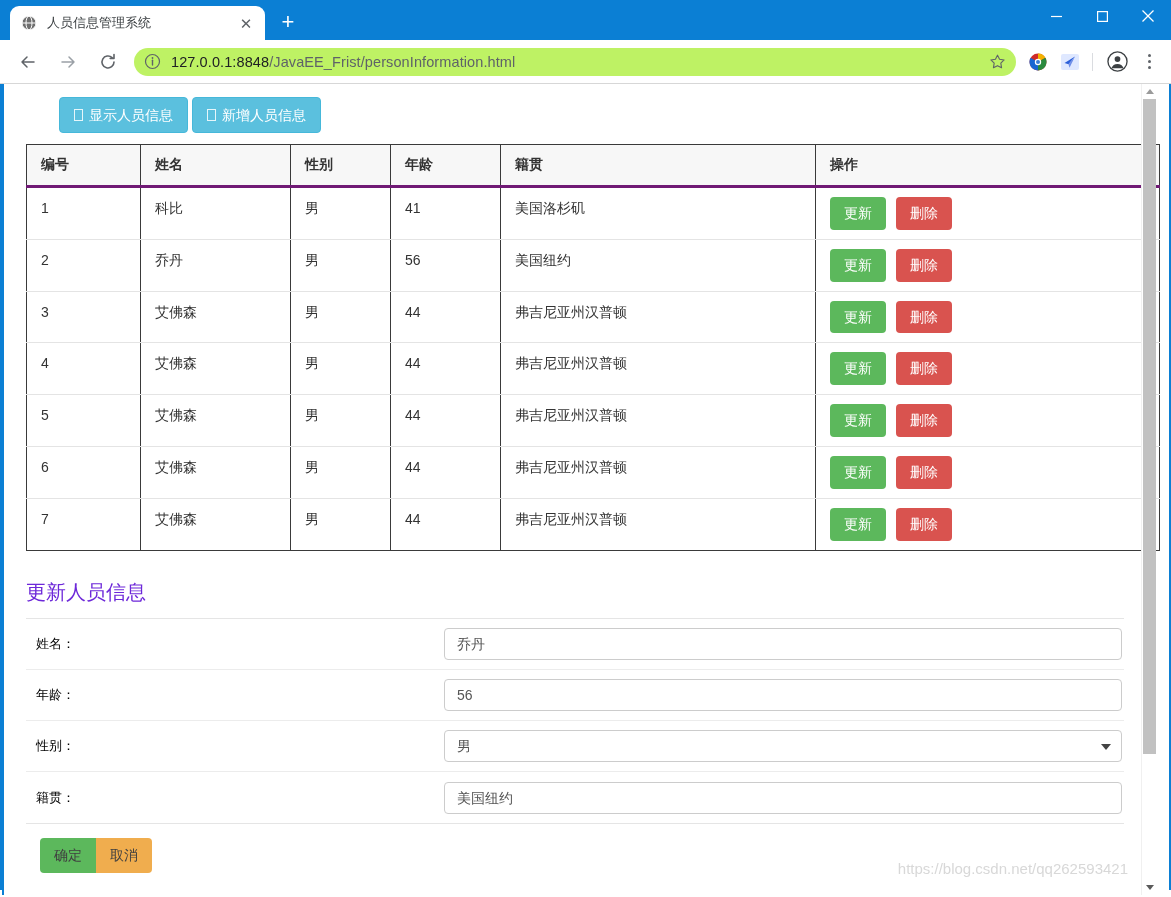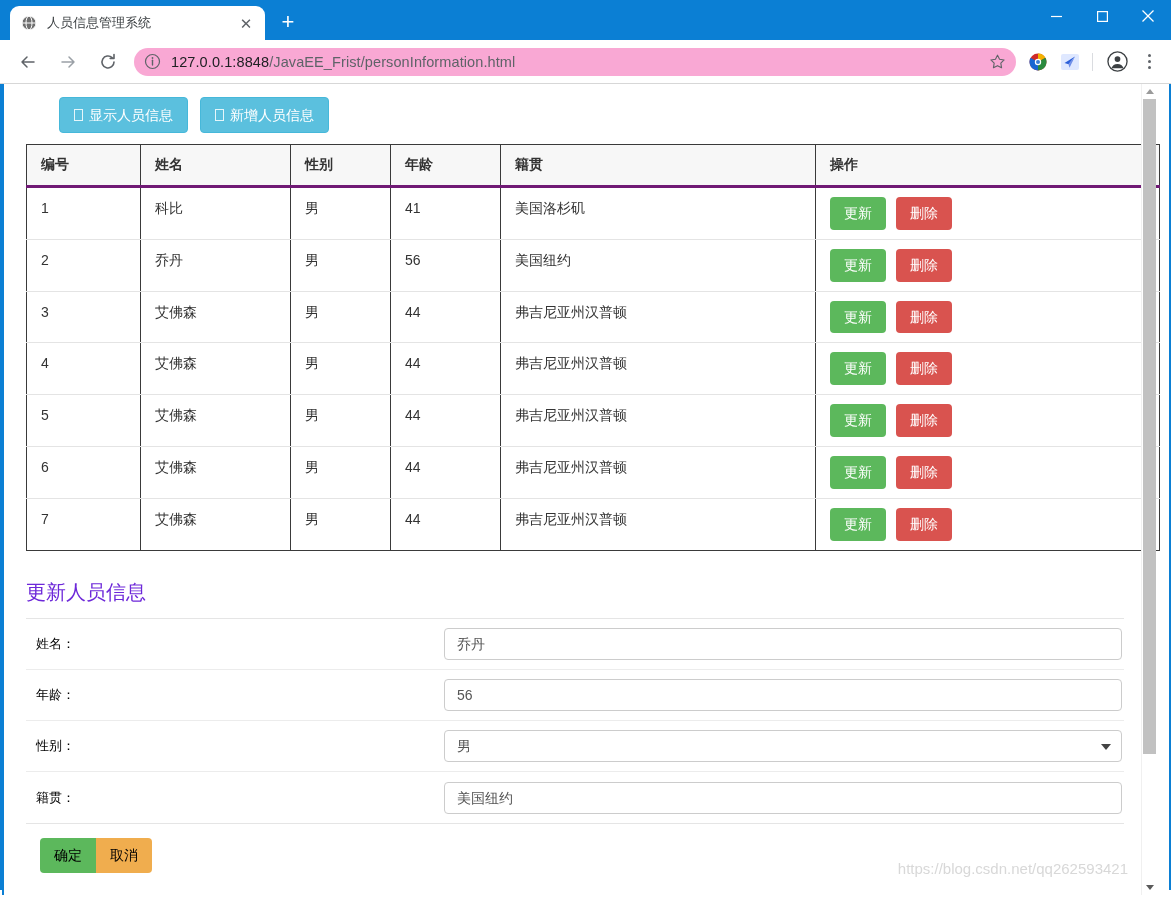--- a/index.html
+++ b/index.html
@@ -55,21 +55,21 @@
   .toolbar {
     height: 44px; background:#fff; display:flex; align-items:center;
     padding: 0 8px; border-bottom:1px solid #d7d7d7;
   }
   .navbtn {
     width:34px; height:34px; margin:0 3px;
     display:flex; align-items:center; justify-content:center;
     color:#5f6368; border-radius:50%;
   }
   .omnibox {
-    flex:1; height:28px; background:#f9a8d4; border-radius:14px;
+    flex:1; height:28px; background:#bef264; border-radius:14px;
     display:flex; align-items:center; padding:0 4px 0 10px;
     margin:15px 6px; position:relative;
   }
   .info-icon { width:18px; height:18px; flex:0 0 18px; margin-right:9px; color:#5f6368; }
   .url { font-size:14.5px; color:#202124; white-space:nowrap; letter-spacing:0.1px; }
   .url .host { color:#202124; }
   .url .path { color:#5f6368; }
   .star { width:30px; height:26px; display:flex; align-items:center; justify-content:center;
           color:#5f6368; margin-left:auto; }
   .ext { width:28px; height:28px; margin:0 2px; display:flex; align-items:center; justify-content:center; }
@@ -96,21 +96,21 @@
     width:15px; height:15px; display:flex; align-items:center; justify-content:center;
   }
   .sb-arrow-up { width:0;height:0;border-left:4px solid transparent;border-right:4px solid transparent;border-bottom:5px solid #9a9a9a; }
   .sb-arrow-down { width:0;height:0;border-left:4px solid transparent;border-right:4px solid transparent;border-top:5px solid #5a5a5a; }
   .sb-thumb {
     position:absolute; top:15px; left:1px; width:13px; height:655px;
     background:#c1c1c1; border-radius:0;
   }
 
   
-  .topbtns { position:absolute; left:22px; top:13px; display:flex; gap:12px;padding-left:33px; }
+  .topbtns { position:absolute; left:22px; top:13px; display:flex; gap:4px;padding-left:33px; }
   .btn-info {
     background:#5bc0de; border:1px solid #46b8da; color:#fff;
     font-size:14px; padding:10px 14px; border-radius:4px; line-height:1;
     display:flex; align-items:center; gap:6px; white-space:nowrap;
   }
   .tofu {
     display:inline-block; width:9px; height:12px;
     border:1px solid rgba(255,255,255,.85);
     vertical-align:-1px;
   }
@@ -178,21 +178,21 @@
   .form-select {
     position:relative; justify-content:flex-start;
   }
   .sel-arrow {
     position:absolute; right:10px; top:50%; margin-top:-2px;
     width:0;height:0;border-left:5px solid transparent;border-right:5px solid transparent;
     border-top:6px solid #444;
   }
   .form-actions { padding:14px 0 0 14px; display:flex; }
   .btn-md {
-    border:none; color:#000000; font-size:14px; padding:9px 14px;
+    border:none; color:#404040; font-size:14px; padding:9px 14px;
     border-radius:4px; line-height:1.2;
   }
   .btn-confirm { background:#5cb85c; border-radius:4px 0 0 4px; }
   .btn-cancel { background:#f0ad4e; border-radius:0 4px 4px 0; }
 
   
   .watermark {
     position:absolute; right:28px; bottom:18px;
     font-size:15px; color:#d8d8d8; white-space:nowrap;
   }

